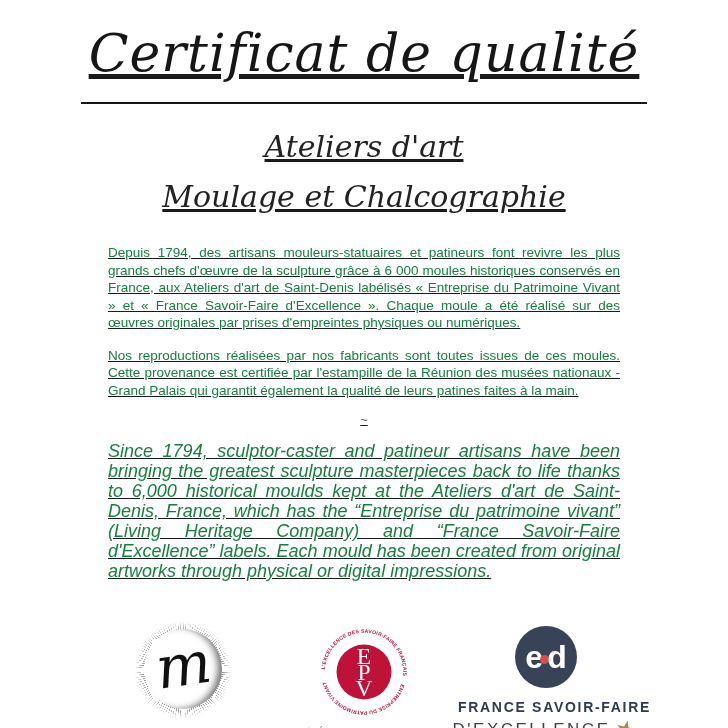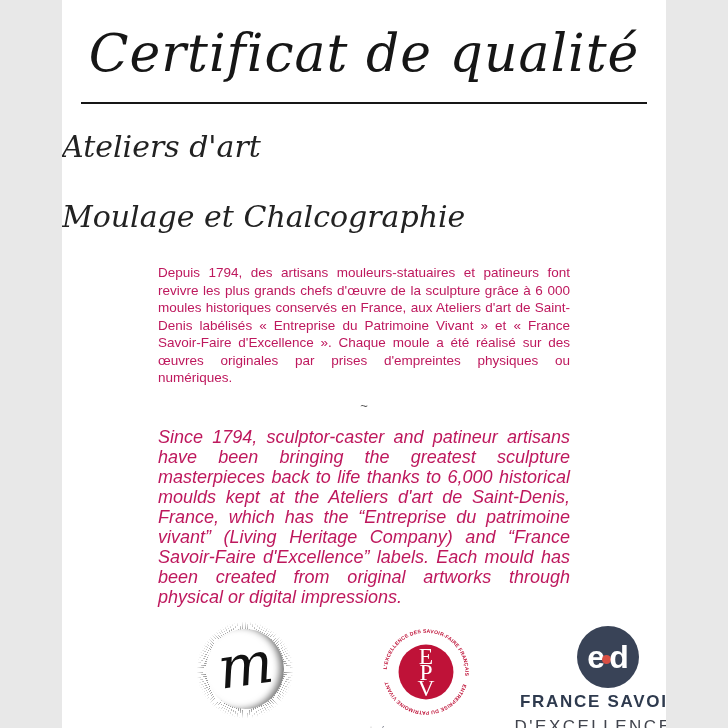--- a/index.html
+++ b/index.html
@@ -1,40 +1,40 @@
 <!DOCTYPE html>
 <html><head>
 <meta charset="utf-8">
 <style>
   html,body { margin:0; padding:0; background:#e8e8e8; }
   .page {
-    width:604px; height:728px; margin:0 auto; background:#ffffff;
+    width:728px; height:728px; margin:0 auto; background:#ffffff;
     position:relative; overflow:hidden;
-    font-family:"Liberation Sans", sans-serif; color:#1a1a1a;
+    font-family:"Liberation Sans", sans-serif; color:#1a1a1a;text-decoration:underline;
   }
 
   
   .cert-title {
     margin:0; padding-top:14px; text-align:center;
     font-family:"DejaVu Serif", serif; font-style:italic; font-weight:400;
     font-size:52px; line-height:1.5; color:#161616; letter-spacing:1px;
   }
   .title-rule {
     width:566px; margin:10px auto 0; border:none; border-top:2px solid #161616; height:0;
   }
   .cert-subtitle {
-    text-align:left; font-family:"DejaVu Serif", serif; font-style:italic;
+    text-align:center; font-family:"DejaVu Serif", serif; font-style:italic;
     font-weight:400; font-size:30px; line-height:1.4; color:#222;
   }
   .cert-subtitle.first { margin-top:22px; }
-  .cert-subtitle.second { margin-top:28px; }
+  .cert-subtitle.second { margin-top:8px; }
 
   
   .body-text { margin:0 96px; }
-  .para { margin:0; text-align:justify; color:#be185d; }
+  .para { margin:12px; text-align:justify; color:#15803d; }
   .para.fr { font-size:13.5px; line-height:17.5px; }
   .para.en { font-size:18px; line-height:20px; font-style:italic; }
   .para.fr1 { margin-top:26px; }
   .para.fr2 { margin-top:15px; }
   .tilde-sep { text-align:center; font-size:13px; color:#555; margin-top:10px; line-height:18px; }
   .para.en1 { margin-top:12px; }
   .para.en2 { margin-top:8px; }
 
   
   .logos-row { position:absolute; top:616px; left:0; width:728px; height:112px; }
@@ -70,40 +70,41 @@
   .flag i { flex:1; } .flag .b { background:#002395; } .flag .w { background:#ffffff; } .flag .r { background:#ed2939; }
 
   
   .fsfe-logo { position:absolute; left:458px; top:10px; width:176px; text-align:center; }
   .fsfe-circle {
     width:62px; height:62px; border-radius:50%; background:#394357; margin:0 auto;
     display:flex; align-items:center; justify-content:center;
   }
   .fsfe-letter { font-size:32px; font-weight:bold; color:#ffffff; line-height:1; }
   .fsfe-dot { width:9px; height:9px; border-radius:50%; background:#d94f44; margin:4px -2px 0 -3px; }
-  .fsfe-line1 { margin-top:4px; font-size:17px; font-weight:bold; letter-spacing:1.7px; color:#2e3a4e; white-space:nowrap; }
+  .fsfe-line1 { margin-top:11px; font-size:14px; font-weight:bold; letter-spacing:1.7px; color:#2e3a4e; white-space:nowrap; }
   .fsfe-line2 {
     margin-top:3px; font-size:17px; font-weight:400; letter-spacing:2.5px; color:#41444d;
     display:flex; align-items:center; justify-content:center; gap:5px; white-space:nowrap;
   }
   .fsfe-star { color:#a8894c; font-size:24px; transform:rotate(12deg); line-height:1; }
 </style>
 </head>
 <body>
 
 <div class="page">
 
   <h1 class="cert-title">Certificat de qualité</h1>
   <hr class="title-rule">
 
   <div class="cert-subtitle first">Ateliers d'art</div>
   <div class="cert-subtitle second">Moulage et Chalcographie</div>
 
   <div class="body-text">
     <p class="para fr fr1">Depuis 1794, des artisans mouleurs-statuaires et patineurs font revivre les plus grands chefs d'œuvre de la sculpture grâce à 6 000 moules historiques conservés en France, aux Ateliers d'art de Saint-Denis labélisés « Entreprise du Patrimoine Vivant » et « France Savoir-Faire d'Excellence ». Chaque moule a été réalisé sur des œuvres originales par prises d'empreintes physiques ou numériques.</p>
+    <p class="para fr fr2">Nos reproductions réalisées par nos fabricants sont toutes issues de ces moules. Cette provenance est certifiée par l'estampille de la Réunion des musées nationaux - Grand Palais qui garantit également la qualité de leurs patines faites à la main.</p>
     <div class="tilde-sep">~</div>
     <p class="para en en1">Since 1794, sculptor-caster and patineur artisans have been bringing the greatest sculpture masterpieces back to life thanks to 6,000 historical moulds kept at the Ateliers d'art de Saint-Denis, France, which has the “Entreprise du patrimoine vivant” (Living Heritage Company) and “France Savoir-Faire d'Excellence” labels. Each mould has been created from original artworks through physical or digital impressions.</p>
   </div>
 
   <div class="logos-row">
 
     <div class="rmn-logo">
       <div class="rmn-rays"></div>
       <div class="rmn-disc">
         <span class="rmn-m">m</span>

